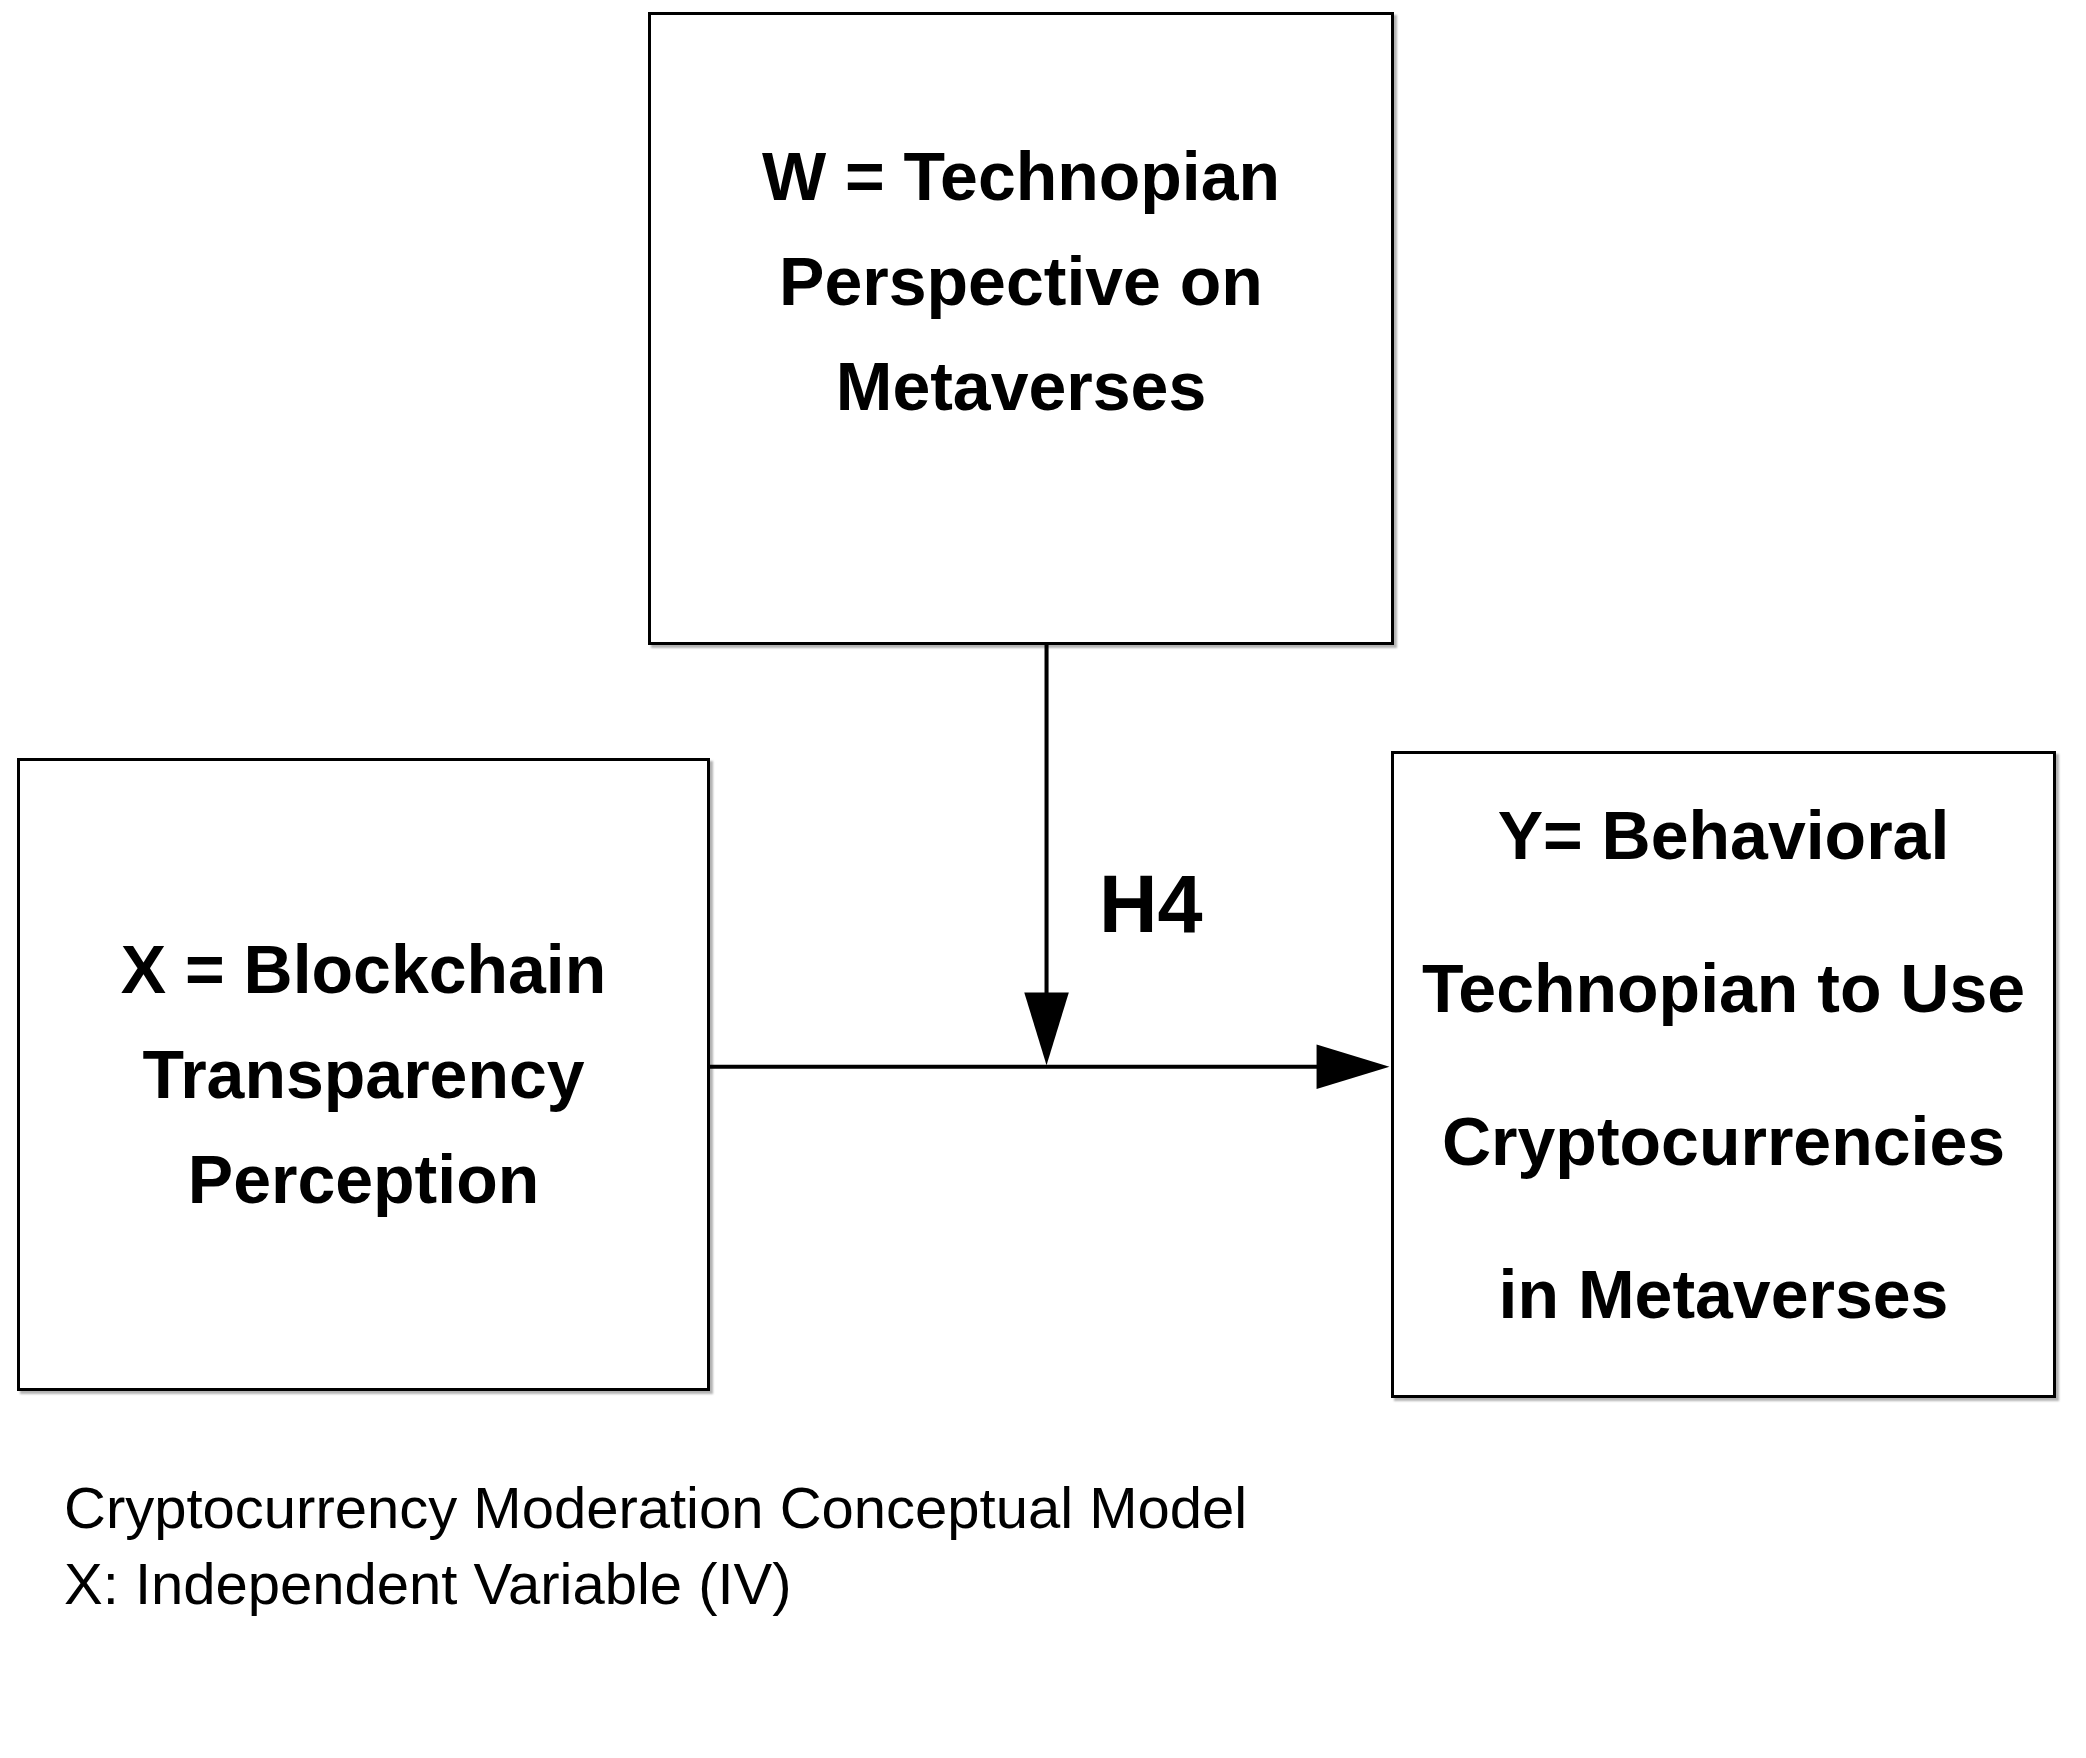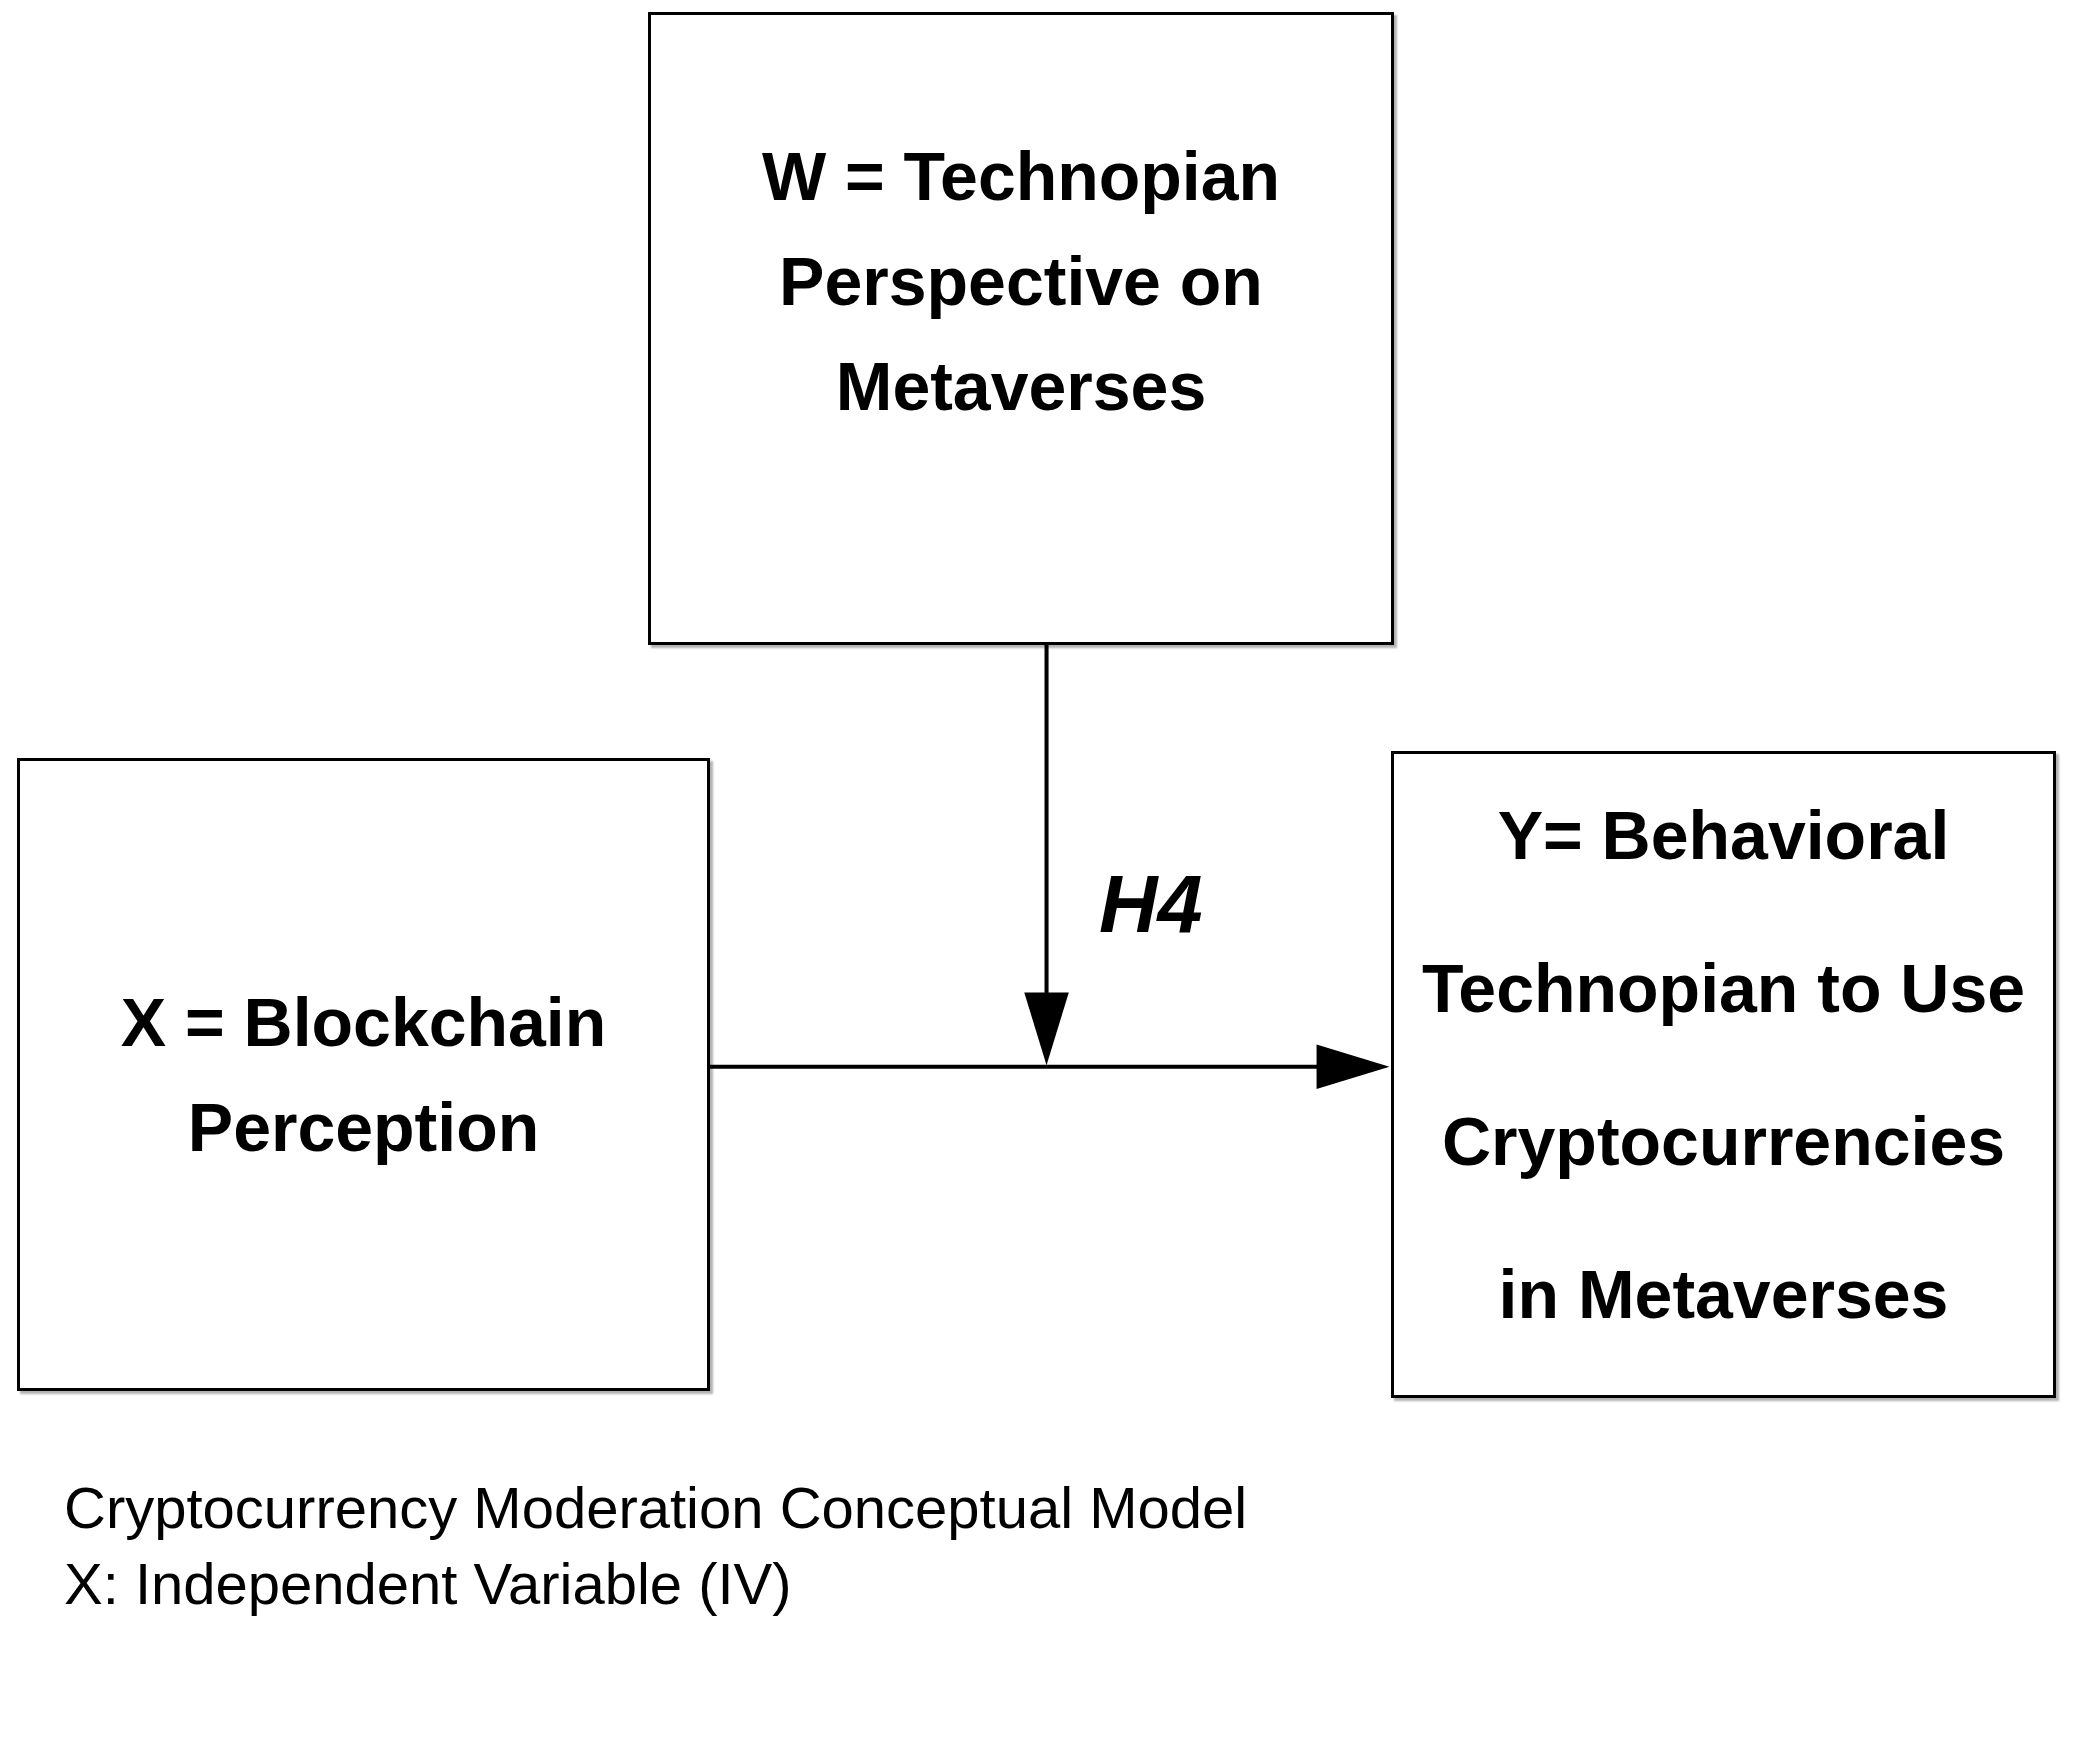--- a/index.html
+++ b/index.html
@@ -46,21 +46,20 @@
   .box-x { left: 17px;   top: 758px; width: 693px; height: 633px; }
   .box-y { left: 1391px; top: 751px; width: 665px;  height: 647px; padding-bottom: 20px; gap: 48px; }
   .h4-label {
     position: absolute;
     left: 1099px;
     top: 864px;
     font-size: 81px;
     font-weight: bold;
     line-height: 1;
     color: var(--ink);
-    font-style: italic;
   }
   .caption {
     position: absolute;
     left: 64px;
     top: 1445px;
     font-size: 58px;
     font-weight: normal;
     line-height: 76px;
     color: var(--ink);
     white-space: nowrap;
@@ -82,20 +81,21 @@
   </svg>
 
   <div class="box box-w">
       <div>W = Technopian</div>
       <div>Perspective on</div>
       <div>Metaverses</div>
     </div>
 
   <div class="box box-x">
       <div>X = Blockchain</div>
+      <div>Transparency</div>
       <div>Perception</div>
     </div>
 
   <div class="box box-y">
       <div>Y= Behavioral</div>
       <div>Technopian to Use</div>
       <div>Cryptocurrencies</div>
       <div>in Metaverses</div>
     </div>
 

